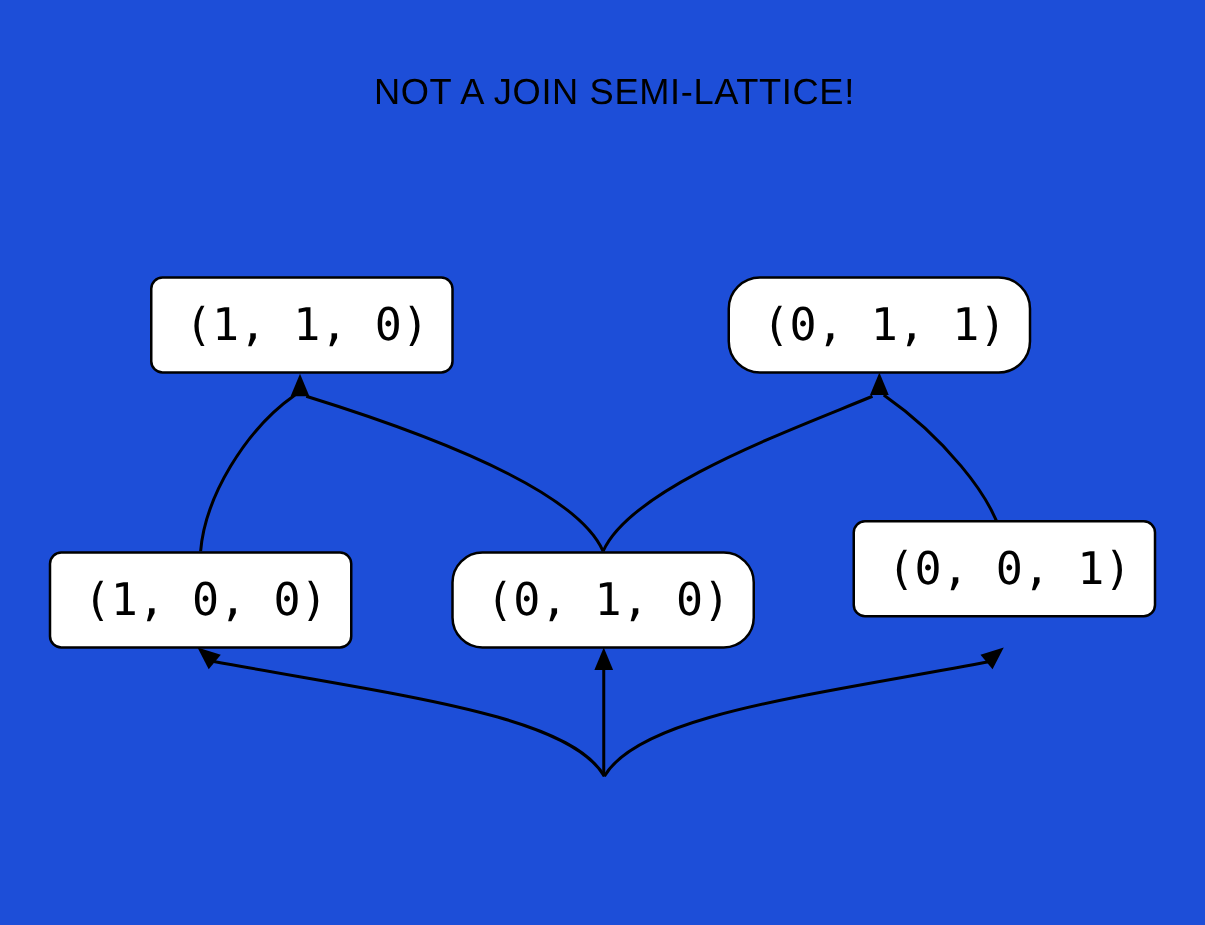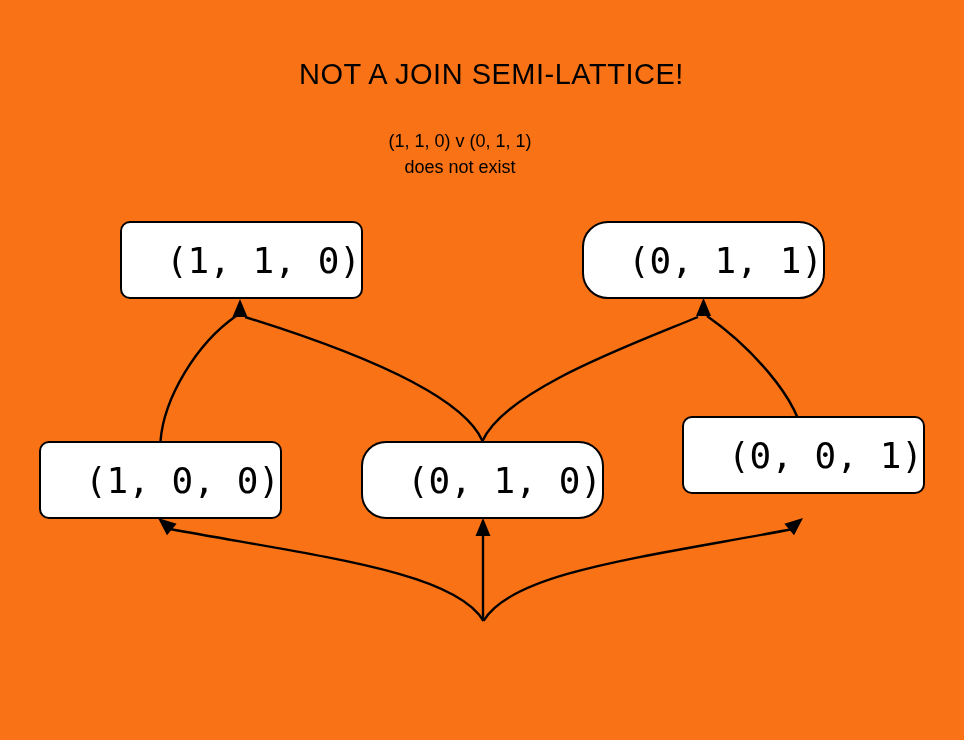--- a/index.html
+++ b/index.html
@@ -4,21 +4,21 @@
 <style>
   html, body {
     margin: 0;
     padding: 0;
     background: #ffffff;
   }
   .stage {
     position: relative;
     width: 964px;
     height: 740px;
-    background: #f97316;
+    background: #1d4ed8;
     overflow: hidden;
     font-family: "Liberation Sans", sans-serif;
     color: #000000;
   }
   .title {
     position: absolute;
     top: 58px;
     left: 19px;
     right: 0;
     text-align: center;
@@ -55,44 +55,41 @@
   .node {
     position: absolute;
     width: 243px;
     height: 78px;
     box-sizing: border-box;
     border: 2.5px solid #000000;
     border-radius: 10px;
     background: #ffffff;
     display: flex;
     align-items: center;
-    justify-content: flex-end;
+    justify-content: flex-start;
     font-family: "DejaVu Sans Mono", monospace;
     font-size: 36px;
     color: #000000;
     white-space: nowrap;
+    padding-left: 26px;
   }
   .n110 { left: 120px; top: 221px; }
   .n011 { left: 582px; top: 221px; border-radius: 26px; }
   .n100 { left: 39px;  top: 441px; }
   .n010 { left: 361px; top: 441px; border-radius: 25px; }
   .n001 { left: 682px; top: 416px; }
   .n000 { left: 362px; top: 621px; }
 </style>
 </head>
 <body>
 
 <div class="stage">
 
   <div class="title">NOT A JOIN SEMI-LATTICE!</div>
 
-  <div class="subtitle">
-    <div>(1, 1, 0) v (0, 1, 1)</div>
-    <div>does not exist</div>
-  </div>
 
   <svg class="edges" width="964" height="740" viewBox="0 0 964 740">
 
     <path class="edge" d="M 160.5 441 C 164 398 196 344 236 316"></path>
 
     <path class="edge" d="M 482.5 441 C 460 390 332 344 245 317"></path>
 
     <path class="edge" d="M 482.5 441 C 505 390 633 344 698 317"></path>
 
     <path class="edge" d="M 803.5 441 C 800 398 747 344 707 316"></path>

